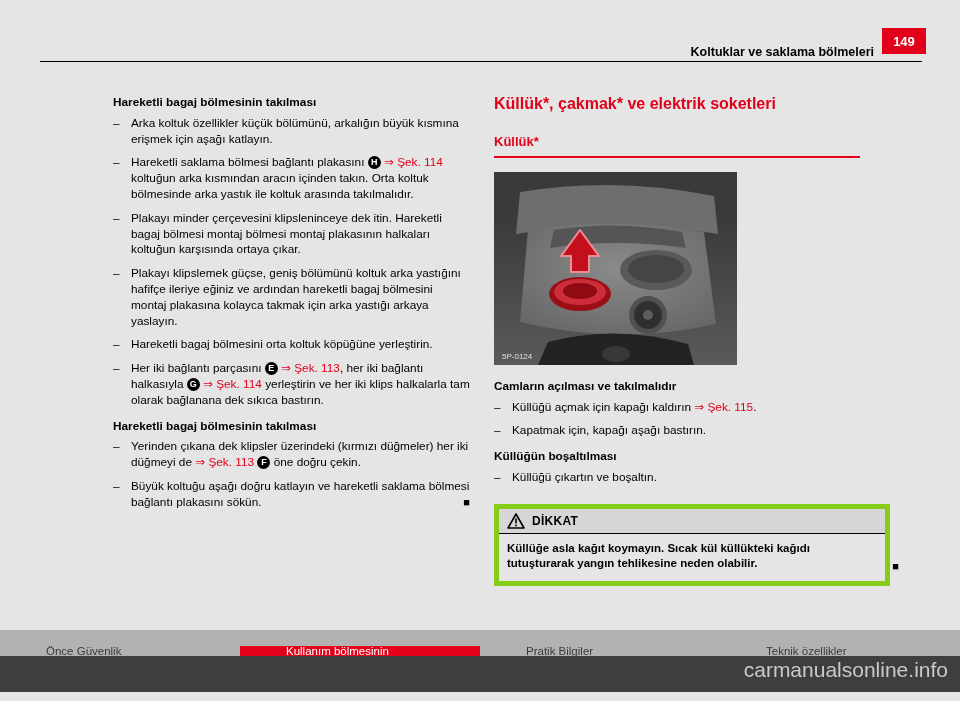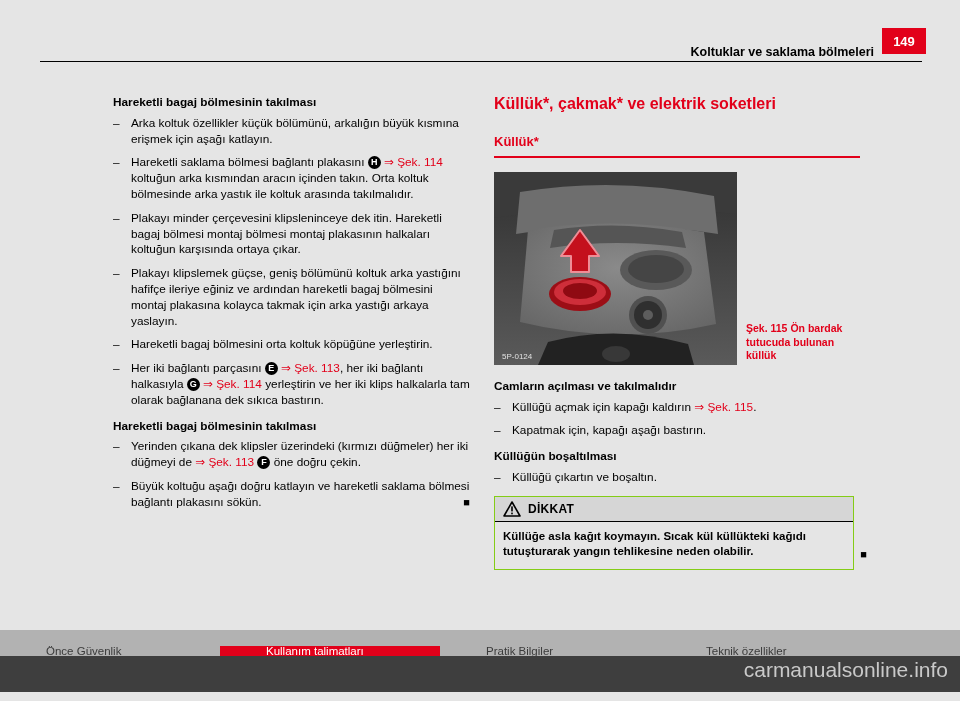--- a/index.html
+++ b/index.html
@@ -34,35 +34,35 @@
   
   .rc-main-heading { color:var(--red); font-size:16px; font-weight:bold; line-height:1.15; margin-bottom:20px; }
   .rc-sub-heading  { color:var(--red); font-size:13px; font-weight:bold; padding-bottom:5px; border-bottom:2px solid var(--red); margin-bottom:14px; }
   .figure { position:relative; height:193px; margin-bottom:14px; }
   .figure svg { position:absolute; left:0; top:0; display:block; }
   .fig-caption {
     position:absolute; left:252px; bottom:2px; width:113px;
     color:var(--red); font-weight:bold; font-size:10.5px; line-height:1.3;
   }
   
-  .warning { position:relative; border:1px solid #84cc16; margin-top:10px; width:360px; }
+  .warning { position:relative; border:5px solid #84cc16; margin-top:18px; width:396px; }
   .warning-header {
     display:flex; align-items:center; gap:7px; background:#d6d6d6;
     border-bottom:1px solid #000; padding:4px 8px;
   }
   .warning-title { font-weight:bold; font-size:12px; letter-spacing:0.3px; }
   .warning-body  { padding:7px 8px 9px; font-weight:bold; font-size:11.5px; line-height:1.35; }
   .warning-endsq { position:absolute; right:-14px; bottom:7px; font-size:11px; }
   
   .footer-bar {
     position:absolute; left:0; top:630px; width:960px; height:26px;
     background:#b2b2b2; display:flex;
   }
   .footer-item {
-    width:220px; font-size:11.5px; color:#3a3a3a;
+    width:240px; font-size:11.5px; color:#3a3a3a;
     display:flex; align-items:center; padding-left:46px; cursor:default;margin-top:16px;
   }
   .footer-item.active { background:var(--red); color:#fff; }
   .bottom-band { position:absolute; left:0; top:656px; width:960px; height:36px; background:#3e3e3e; }
   .watermark {
     position:absolute; right:12px; bottom:10px; color:#c9c9c9; font-size:21px;
     font-family:"Liberation Sans", sans-serif;
   }
 </style>
 </head>
@@ -114,24 +114,20 @@
         <circle cx="154" cy="143" r="14" fill="#2f2f2f"></circle>
         <circle cx="154" cy="143" r="5" fill="#5d5d5d"></circle>
         <path d="M86,58 L105,84 L95,84 L95,100 L77,100 L77,84 L67,84 Z" fill="#c4101d" stroke="#ef8d96" stroke-width="2" stroke-linejoin="round"></path>
         <ellipse cx="86" cy="122" rx="31" ry="17" fill="#9c0e16"></ellipse>
         <ellipse cx="86" cy="120" rx="26" ry="13" fill="#ce2e3a"></ellipse>
         <ellipse cx="86" cy="119" rx="17" ry="8" fill="#8f0a12"></ellipse>
         <path d="M54,170 Q122,152 194,172 L200,193 H44 Z" fill="#222222"></path>
         <ellipse cx="122" cy="182" rx="14" ry="8" fill="#383838"></ellipse>
         <text x="8" y="187" font-size="8" fill="#e0e0e0" font-family="'Liberation Sans',sans-serif">5P-0124</text>
       </svg>
-      <div class="fig-caption">
-        <span>Şek. 115</span>
-        <span>Ön bardak tutucuda bulunan küllük</span>
-      </div>
     </div>
 
     <div id="right-blocks">
         <p class="blk-heading">Camların açılması ve takılmalıdır</p>
         <div class="bullet"><span class="dash">–</span><span>Küllüğü açmak için kapağı kaldırın </span><span class="ref">⇒ Şek. 115</span><span>.</span></div>
         <div class="bullet"><span class="dash">–</span><span>Kapatmak için, kapağı aşağı bastırın.</span></div>
         <p class="blk-heading">Küllüğün boşaltılması</p>
         <div class="bullet"><span class="dash">–</span><span>Küllüğü çıkartın ve boşaltın.</span></div>
       </div>
 
@@ -147,21 +143,21 @@
       <div class="warning-body">Küllüğe asla kağıt koymayın. Sıcak kül küllükteki kağıdı tutuşturarak yangın tehlikesine neden olabilir.</div>
       <span class="warning-endsq">■</span>
     </div>
   </div>
 
   <div class="footer-bar" id="footer-bar">
       <div class="footer-item">
         <span>Önce Güvenlik</span>
       </div>
       <div class="footer-item active">
-        <span>Kullanım talimatları</span>
+        <span>Kullanım bölmesinin</span>
       </div>
       <div class="footer-item">
         <span>Pratik Bilgiler</span>
       </div>
       <div class="footer-item">
         <span>Teknik özellikler</span>
       </div>
     </div>
   <div class="bottom-band">
     <div class="watermark">carmanualsonline.info</div>

